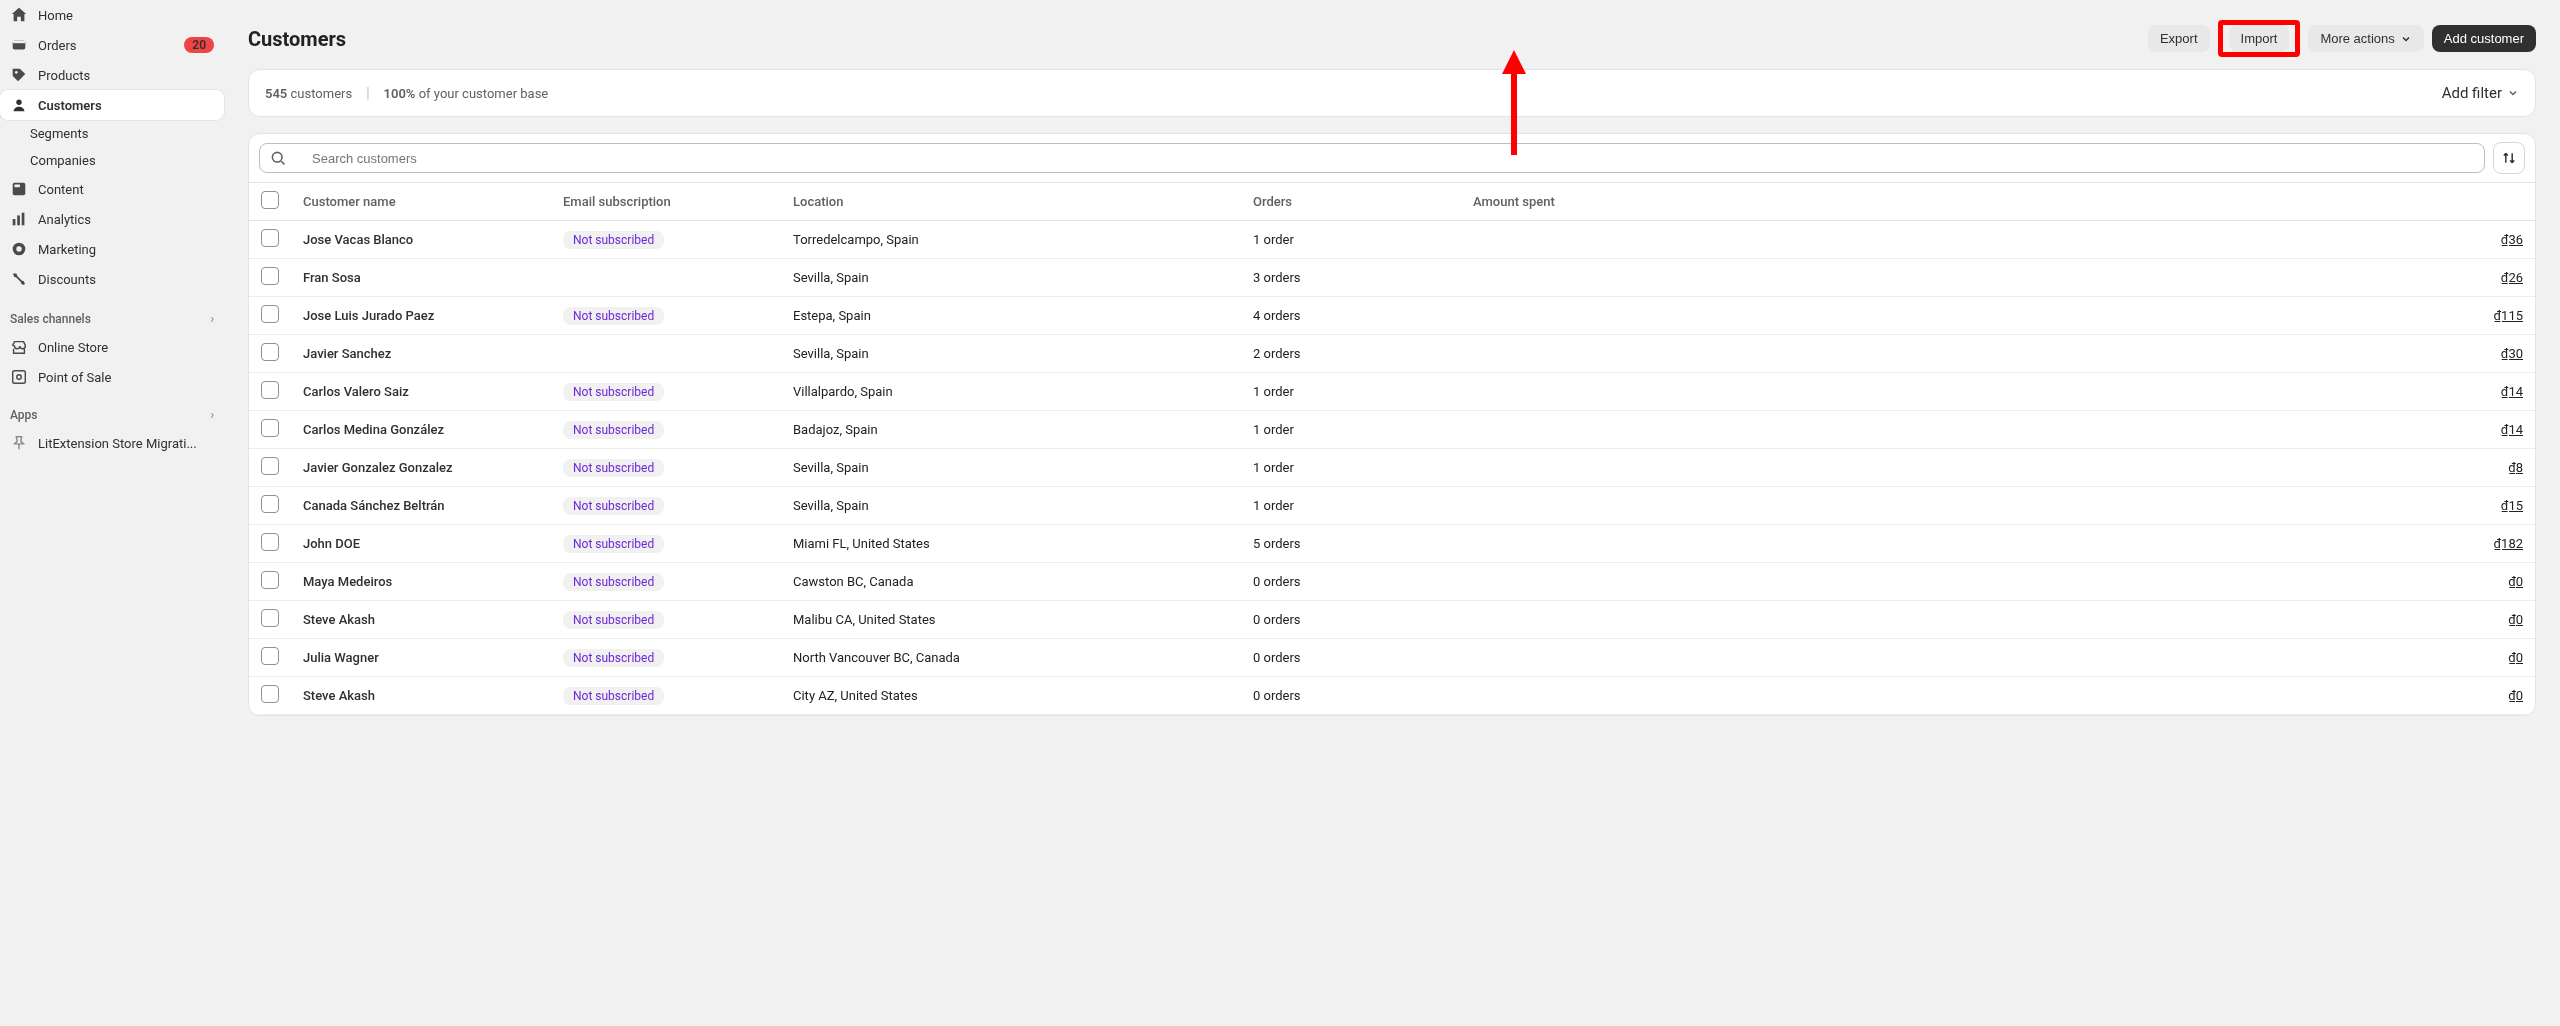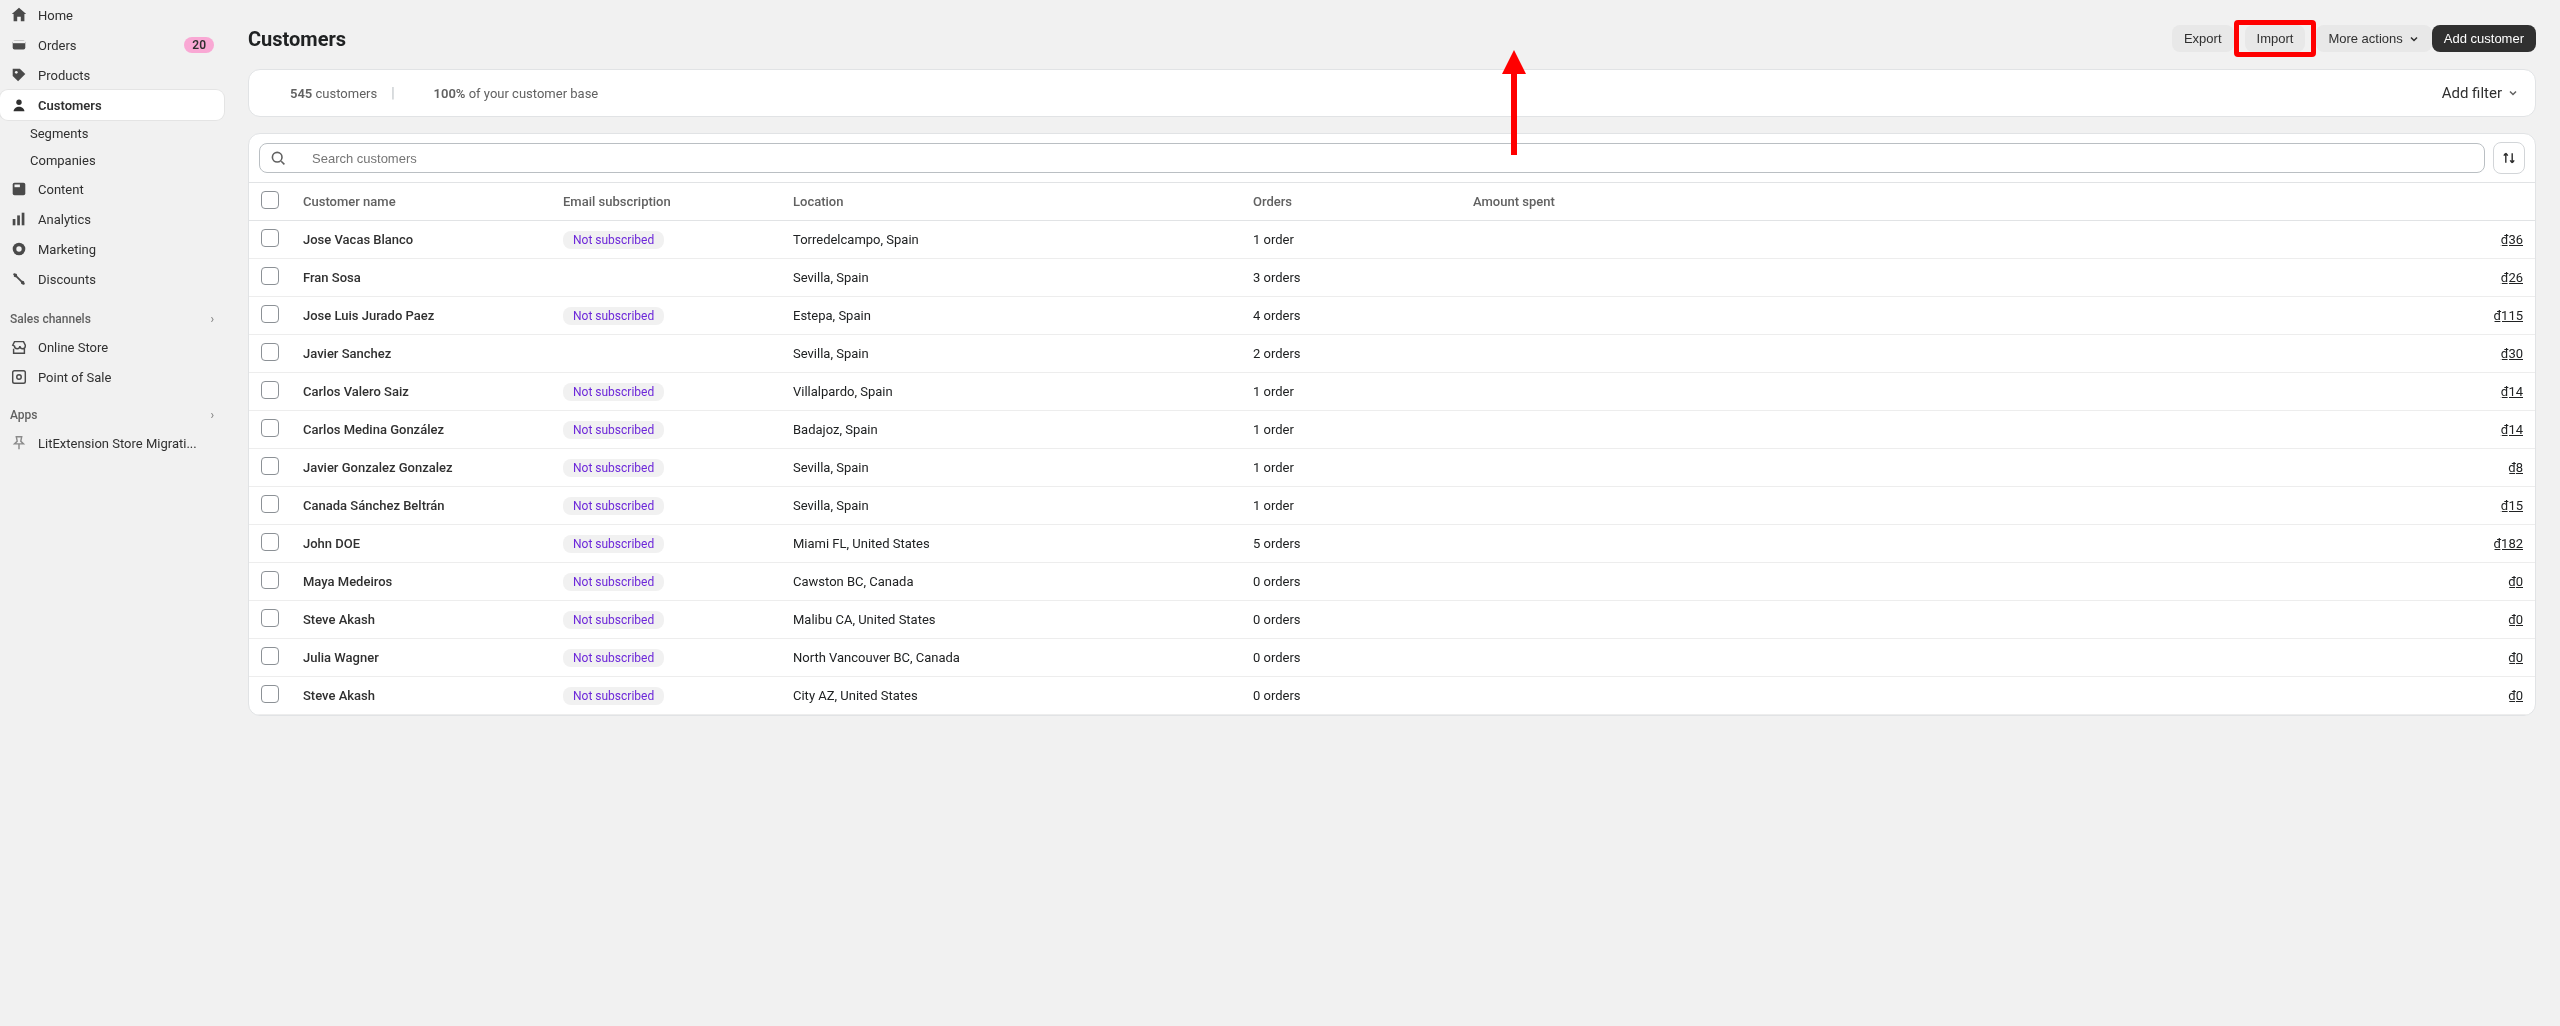--- a/index.html
+++ b/index.html
@@ -24,21 +24,21 @@
     border-radius: 8px;
     cursor: pointer;
     font-size: 13px;
     gap: 10px;
     color: #303030;
   }
   .nav-item.active { background: #fff; font-weight: 600; box-shadow: 0 0 0 1px rgba(0,0,0,0.05); }
   .nav-item .icon { width: 18px; height: 18px; flex-shrink:0; display:flex; align-items:center; justify-content:center;}
   .nav-item .badge {
     margin-left: auto;
-    background: #f9a8d4;
+    background: #ef4444;
     padding: 1px 8px;
     border-radius: 10px;
     font-size: 12px;
     font-weight: 600;
     color: #303030;
   }
   .nav-sub { padding-left: 30px; font-weight:400; }
   .nav-section-header {
     display:flex; align-items:center; justify-content:space-between;
     padding: 6px 10px;
@@ -46,21 +46,21 @@
     color: #616161;
     font-weight: 500;
     cursor:pointer;
   }
   .main {
     flex: 1;
     padding: 20px 24px;
   }
   .page-header { display:flex; align-items:center; justify-content:space-between; margin-bottom: 12px;}
   .page-title { font-size: 20px; font-weight: 700; }
-  .header-actions { display:flex; align-items:center;}
+  .header-actions { display:flex; gap: 8px; align-items:center;}
   .btn {
     padding: 6px 12px;
     border-radius: 8px;
     font-size: 13px;
     cursor: pointer;
     border: none;
     background: #e8e8e8;
     color: #303030;
     font-weight: 500;
     display:inline-flex; align-items:center; gap:5px;
@@ -69,21 +69,21 @@
   .import-highlight { border: 5px solid #ff0000; padding: 0 6px; border-radius: 4px; }
   .filter-bar {
     background:#fff;
     border: 1px solid #e1e3e5;
     border-radius: 12px;
     padding: 14px 16px;
     display:flex;
     align-items:center;
     margin-bottom: 16px;
   }
-  .filter-bar .count strong{font-weight:600;margin-left:25px;}
+  .filter-bar .count strong{font-weight:600;}
   .filter-bar .count{ color:#616161; font-size:13px; }
   .filter-bar .sep { margin: 0 14px; color:#babfc3;}
   .filter-bar .right { margin-left:auto; }
   .add-filter-btn { display:flex; align-items:center; gap:5px; color:#303030; font-size:15px; cursor:pointer; }
   .table-card {
     background:#fff;
     border: 1px solid #e1e3e5;
     border-radius: 12px;
     overflow: hidden;
   }

